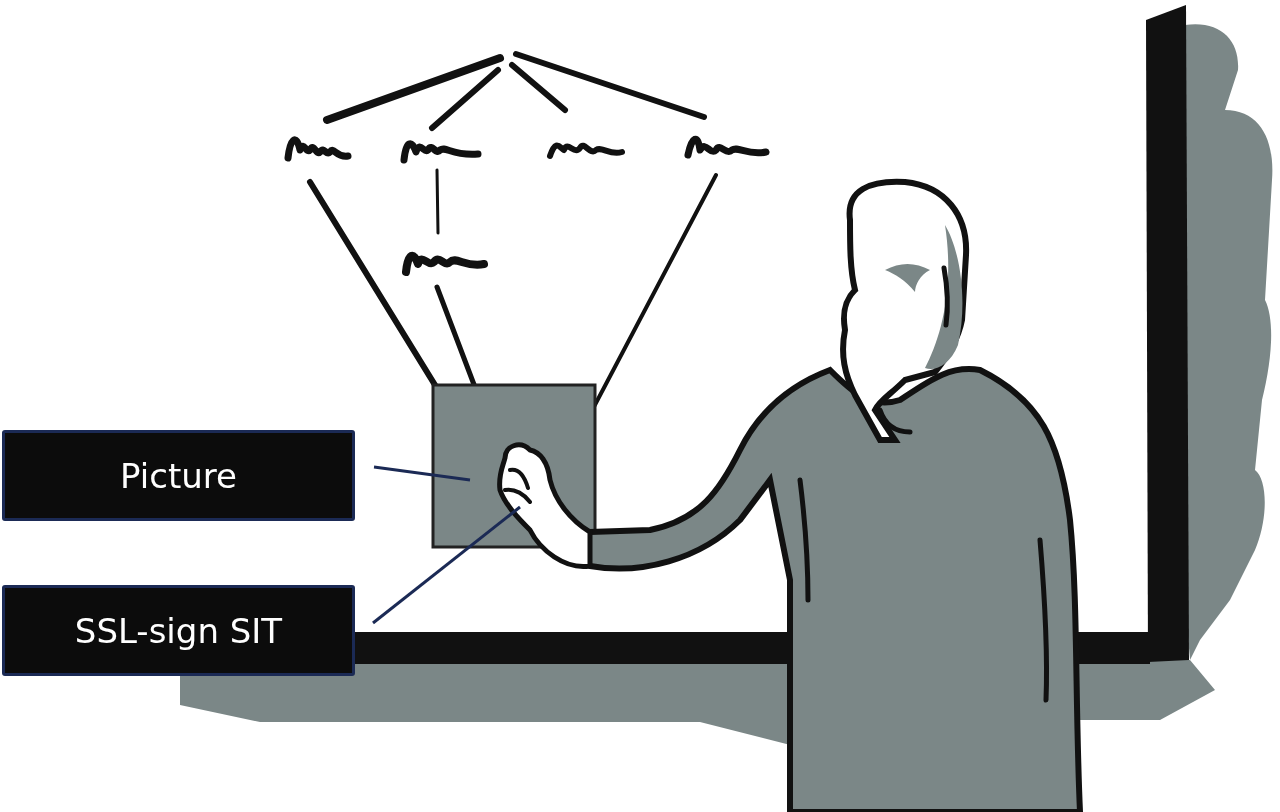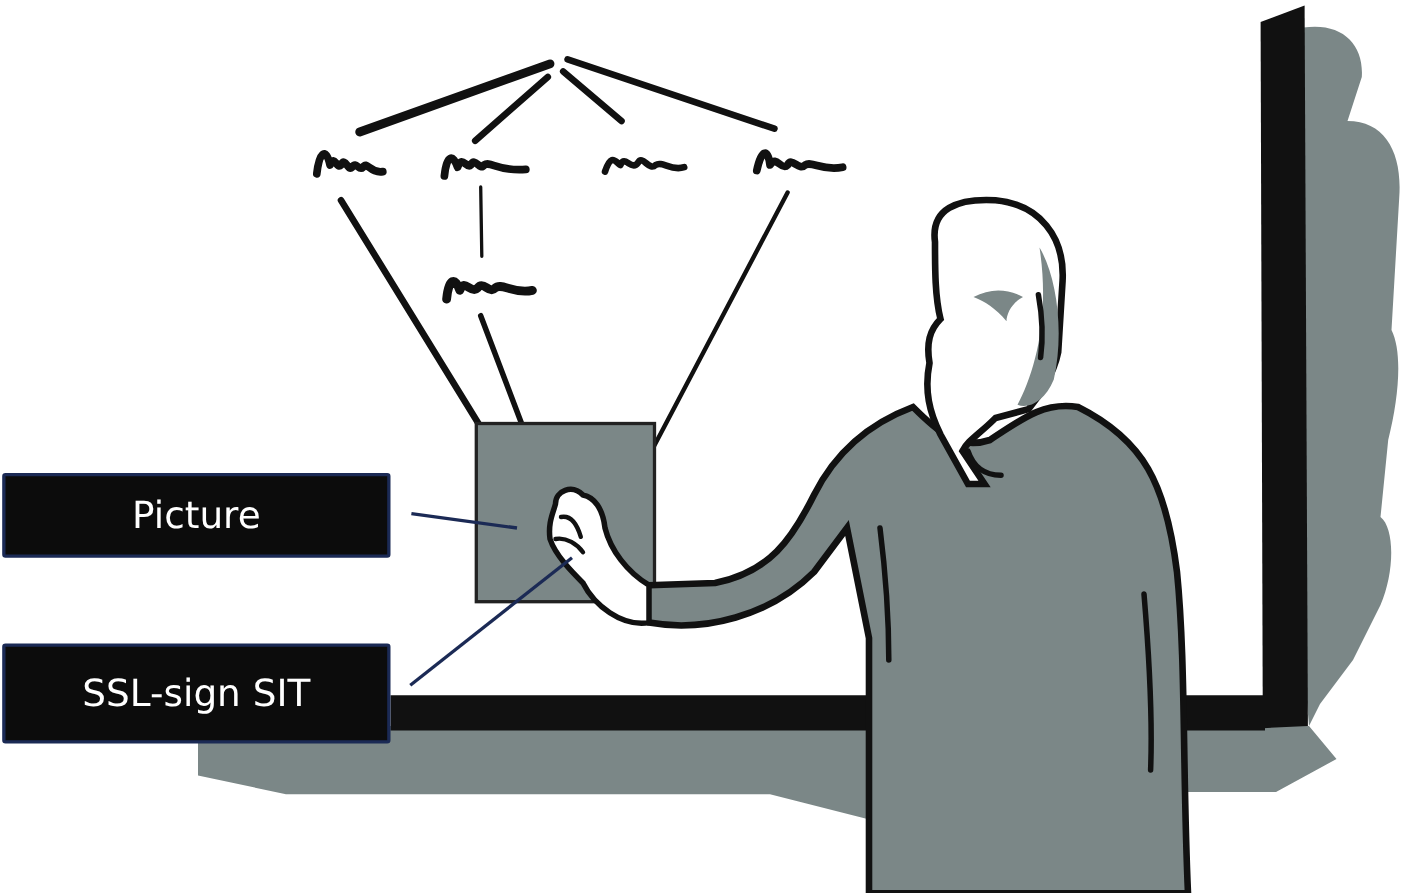--- a/index.html
+++ b/index.html
@@ -68,19 +68,19 @@
     <path d="M1040,540 C1045,600 1048,650 1046,700" fill="none" stroke="#111111" stroke-width="5" stroke-linecap="round"></path>
     <path d="M800,480 C805,520 808,560 808,600" fill="none" stroke="#111111" stroke-width="5" stroke-linecap="round"></path>
 
     <path d="M505,458 C505,446 520,440 530,450 C540,452 548,462 550,480 C555,500 570,520 590,532 L590,566 C565,570 540,550 530,530 C520,520 505,505 500,490 C498,475 503,466 505,458 Z" fill="#ffffff" stroke="#111111" stroke-width="5"></path>
     <path d="M510,470 C520,468 525,478 528,488 M505,490 C515,488 525,495 530,502" fill="none" stroke="#111111" stroke-width="4" stroke-linecap="round"></path>
 
     <line x1="374" y1="467" x2="470" y2="480" stroke="#1b2a55" stroke-width="3"></line>
     <line x1="373" y1="623" x2="520" y2="507" stroke="#1b2a55" stroke-width="3"></line>
   </svg>
 
-  <div class="label-box" style="left:2px; top:430px; width:353px; height:77px;">
+  <div class="label-box" style="left:2px; top:430px; width:353px; height:91px;">
     <span>Picture</span>
   </div>
   <div class="label-box" style="left:2px; top:585px; width:353px; height:91px;">
     <span>SSL-sign SIT</span>
   </div>
 </div>
 
 </body></html>

